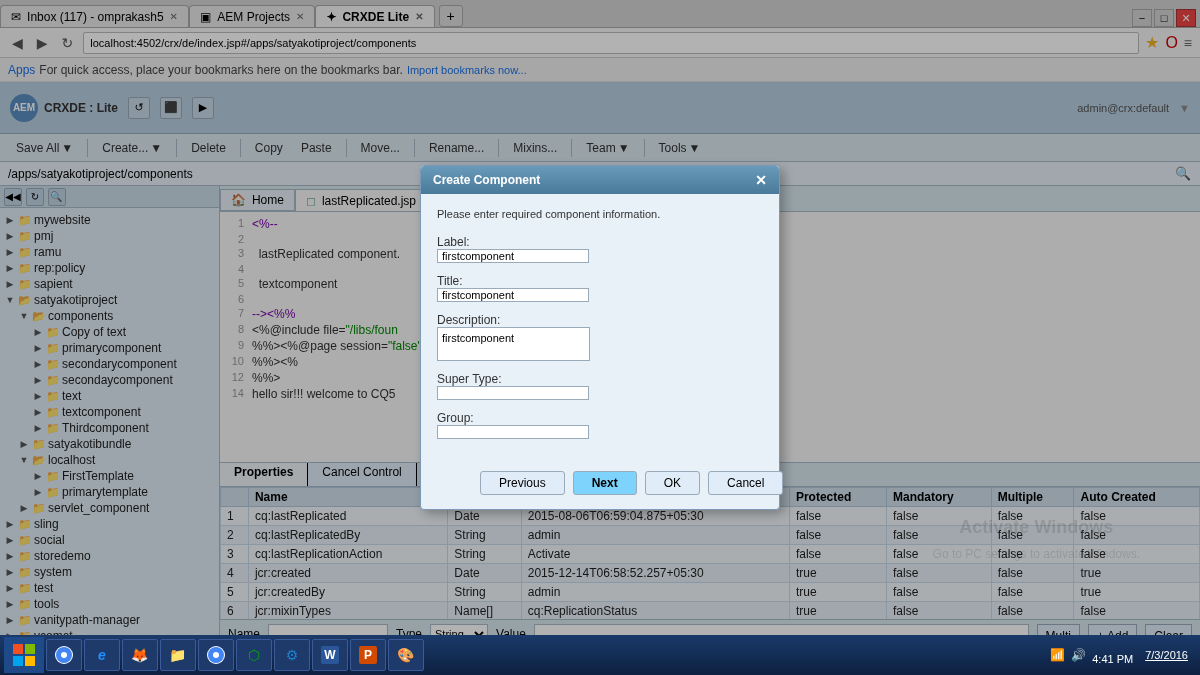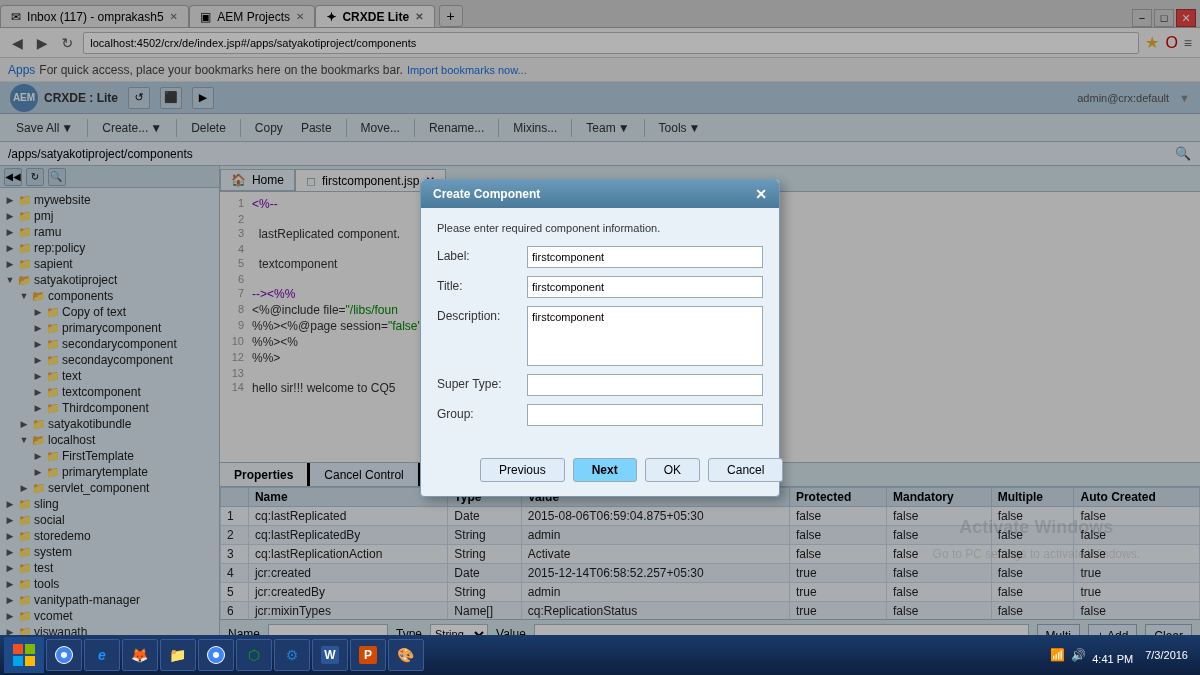--- a/index.html
+++ b/index.html
@@ -76,21 +76,21 @@
     .app-container {
       height: calc(675px - 28px - 28px - 30px - 24px);
       display: flex;
       flex-direction: column;
       background: #cfdde8;
     }
 
     
     .crxde-header {
       background: #b8cfe0;
-      height: 32px;
+      height: 52px;
       display: flex;
       align-items: center;
       padding: 0 10px;
       border-bottom: 1px solid #9ab;
       gap: 10px;
     }
     .crxde-logo {
       font-weight: bold;
       font-size: 14px;
       color: #333;
@@ -277,25 +277,25 @@
       flex-direction: column;
     }
     .prop-tabs {
       display: flex;
       height: 24px;
       background: #d8e8f0;
       border-bottom: 1px solid #aabbc8;
     }
     .prop-tab {
       padding: 2px 14px;
-      border-right: 3px solid #000000;
-      cursor: pointer;
-      font-size: 11px;
-      display: flex;
-      align-items: center;
+      border-right: 1px solid #000000;
+      cursor: pointer;
+      font-size: 11px;
+      display: flex;
+      align-items: flex-start;
       background: #e0ecf8;
     }
     .prop-tab.active { background: #f0f4f8; font-weight: bold; }
     .prop-table-container { flex: 1; overflow: auto; }
     .prop-table {
       width: 100%;
       border-collapse: collapse;
       font-size: 11px;
     }
     .prop-table th {
@@ -392,20 +392,21 @@
     }
     .modal-intro {
       font-size: 11px;
       color: #333;
       margin-bottom: 12px;
     }
     .form-row {
       display: flex;
       align-items: flex-start;
       margin-bottom: 8px;
+      flex-direction: column;
     }
     .form-label {
       width: 90px;
       font-size: 12px;
       color: #333;
       padding-top: 3px;
       flex-shrink: 0;
     }
     .form-input {
       flex: 1;
@@ -786,21 +787,21 @@
 
       <div class="editor-area">
 
         <div class="editor-tabs">
           <div class="editor-tab home">
             <span>🏠</span>
             <span>Home</span>
           </div>
           <div class="editor-tab active">
             <span style="color:#7a9;">◻</span>
-            <span>firstcomponent.jsp</span>
+            <span>lastReplicated.jsp</span>
             <span class="close-x">✕</span>
           </div>
         </div>
 
         <div class="editor-content">
           <div class="code-line">
             <span class="line-num">1</span>
             <span class="code-text code-kw">&lt;%--</span>
           </div>
           <div class="code-line">
@@ -835,24 +836,20 @@
             <span class="line-num">9</span>
             <span class="code-text">%%&gt;&lt;%@page session=<span class="code-str">"false"</span> %%&gt;&lt;</span>
           </div>
           <div class="code-line">
             <span class="line-num">10</span>
             <span class="code-text">%%&gt;&lt;%</span>
           </div>
           <div class="code-line">
             <span class="line-num">12</span>
             <span class="code-text">%%&gt;</span>
-          </div>
-          <div class="code-line">
-            <span class="line-num">13</span>
-            <span class="code-text"></span>
           </div>
           <div class="code-line">
             <span class="line-num">14</span>
             <span class="code-text">hello sir!!! welcome to CQ5</span>
           </div>
         </div>
 
         <div class="properties-panel">
           <div class="prop-tabs">
             <div class="prop-tab active">
@@ -1069,17 +1066,17 @@
     </div>
     <div class="taskbar-app">
       <div class="taskbar-icon" style="font-size:14px;">🎨</div>
     </div>
 
     <div class="tray">
       <span>📶</span>
       <span>🔊</span>
       <span style="font-size:11px;white-space:nowrap;margin-top:8px;">4:41 PM</span>
       <br>
-      <span style="font-size:11px;white-space:nowrap;">7/3/2016</span>
+      <span style="font-size:11px;white-space:nowrap;text-decoration:underline;">7/3/2016</span>
     </div>
   </div>
 
 </div>
 
 </body></html>

